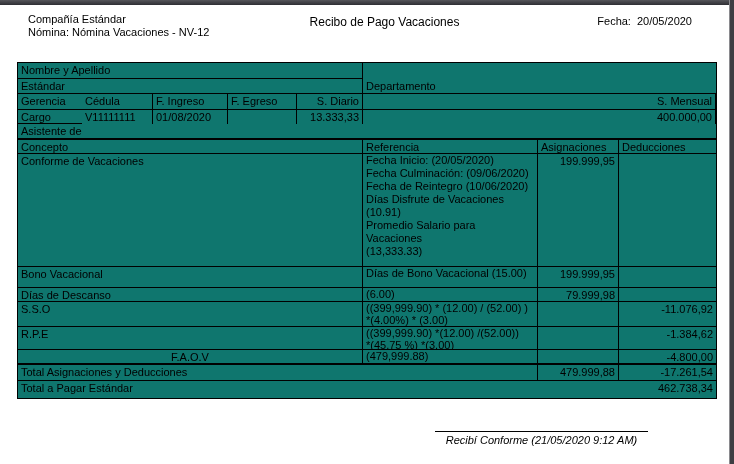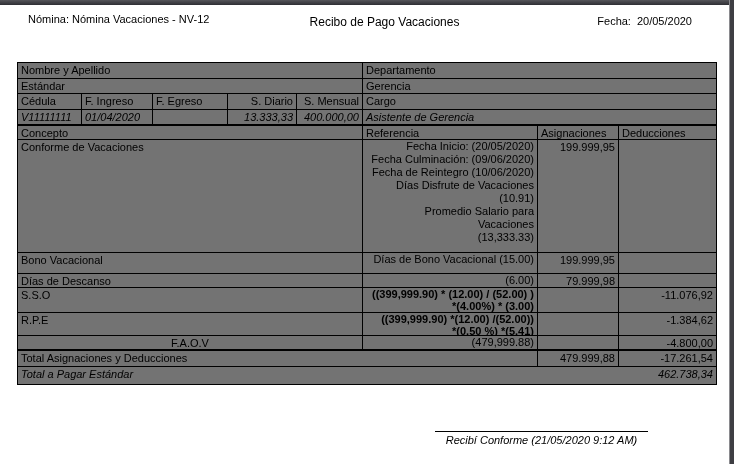--- a/index.html
+++ b/index.html
@@ -22,21 +22,21 @@
     background: #3e3e43;
     border-left: 1px solid #8a8a8e;
   }
   
   .rpt-header-left { position: absolute; left: 28px; top: 13px; line-height: 13px; }
   .rpt-title { position: absolute; left: 0; top: 15px; width: 729px; text-align: center; font-size: 12px; margin-left: 20px; }
   .rpt-date { position: absolute; right: 42px; top: 15px; margin-left: 29px; }
   .rpt-date .lbl { margin-right: 6px; }
 
   
-  .doc-table { position: absolute; left: 17px; top: 62px; width: 700px; border: 1px solid #000; background: #737373; }
+  .doc-table { position: absolute; left: 17px; top: 62px; width: 700px; border: 1px solid #000; background: #0f766e; }
 
   .info-grid {
     display: grid;
     grid-template-columns: 64px 71px 75px 69px 66px 1fr;
     grid-template-rows: 16px 15px 16px 14px;
     border-bottom: 2px solid #000;
   }
   .concept-grid {
     display: grid;
     grid-template-columns: 345px 175px 81px 1fr;
@@ -44,66 +44,67 @@
   }
   .cell {
     padding: 0 3px;
     line-height: 14px;
     border-right: 1px solid #000;
     border-bottom: 1px solid #000;
     overflow: hidden;
     white-space: nowrap;
   }
   .no-r { border-right: none; }
-  .no-b { border-bottom: none; font-style: italic; }
+  .no-b { border-bottom: none; }
   .thick-b { border-bottom-width: 2px; text-align: center; }
   .num { text-align: right; }
   .span5 { grid-column: 1 / 6; }
   .spanLbl { grid-column: 1 / 3; }
   .spanAll { grid-column: 1 / 5; display: flex; justify-content: space-between; }
-  .ref-cell { text-align: right; line-height: 13px; white-space: normal; }
-  .ref-tight { line-height: 12px; font-weight: bold; }
+  .ref-cell { text-align: left; line-height: 13px; white-space: normal; }
+  .ref-tight { line-height: 12px; }
 
   
   .sig-line { position: absolute; left: 435px; top: 431px; width: 213px; border-top: 1px solid #000; }
   .sig-caption { position: absolute; left: 400px; top: 434px; width: 283px; text-align: center; font-style: italic; }
 </style>
 </head>
 <body>
 
 <div class="frame-top"></div>
 <div class="frame-right"></div>
 
 <div class="rpt-header-left">
+  <div>Compañía Estándar</div>
   <div>Nómina: Nómina Vacaciones  - NV-12</div>
 </div>
 <div class="rpt-title">Recibo de Pago Vacaciones</div>
 <div class="rpt-date">
   <span class="lbl">Fecha:</span><span>20/05/2020</span>
 </div>
 
 <div class="doc-table">
 
   <div class="info-grid">
 
     <div class="cell span5">Nombre y Apellido</div>
+    <div class="cell span5">Estándar</div>
+
     <div class="cell no-r">Departamento</div>
-
-    <div class="cell span5">Estándar</div>
     <div class="cell no-r">Gerencia</div>
 
     <div class="cell">Cédula</div>
     <div class="cell">F. Ingreso</div>
     <div class="cell">F. Egreso</div>
     <div class="cell num">S. Diario</div>
     <div class="cell num">S. Mensual</div>
     <div class="cell no-r">Cargo</div>
 
     <div class="cell no-b">V11111111</div>
-    <div class="cell no-b">01/04/2020</div>
+    <div class="cell no-b">01/08/2020</div>
     <div class="cell no-b"></div>
     <div class="cell no-b num">13.333,33</div>
     <div class="cell no-b num">400.000,00</div>
     <div class="cell no-r no-b">Asistente de Gerencia</div>
   </div>
 
   <div class="concept-grid">
 
     <div class="cell">Concepto</div>
     <div class="cell">Referencia</div>
@@ -137,21 +138,21 @@
     <div class="cell ref-cell ref-tight">
       <div>((399,999.90) * (12.00) / (52.00) )</div>
       <div>*(4.00%) * (3.00)</div>
     </div>
     <div class="cell num"></div>
     <div class="cell no-r num">-11.076,92</div>
 
     <div class="cell">R.P.E</div>
     <div class="cell ref-cell ref-tight">
       <div>((399,999.90) *(12.00) /(52.00))</div>
-      <div>*(0.50 %) *(5.41)</div>
+      <div>*(45.75 %) *(3.00)</div>
     </div>
     <div class="cell num"></div>
     <div class="cell no-r num">-1.384,62</div>
 
     <div class="cell thick-b">F.A.O.V</div>
     <div class="cell ref-cell thick-b">(479,999.88)</div>
     <div class="cell num thick-b"></div>
     <div class="cell no-r num thick-b">-4.800,00</div>
 
     <div class="cell spanLbl">Total Asignaciones y Deducciones</div>

